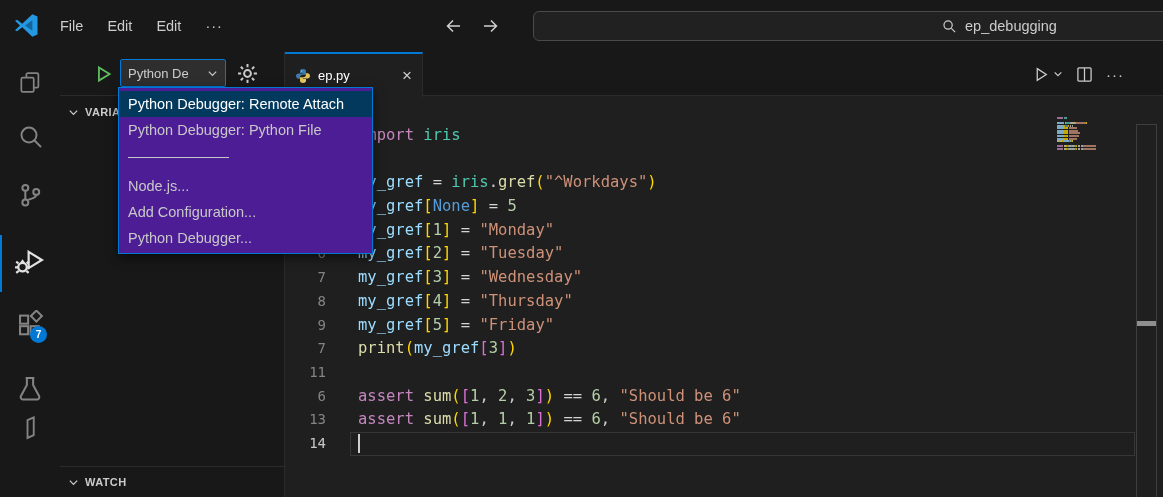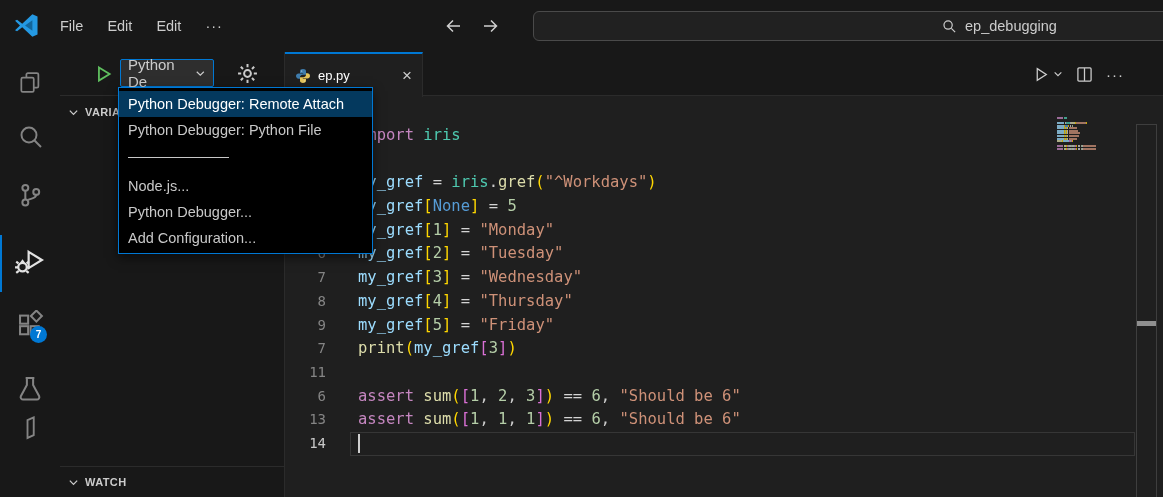--- a/index.html
+++ b/index.html
@@ -33,24 +33,24 @@
     position:absolute; left:30px; top:274px; width:17px; height:17px; border-radius:50%;
     background:#0078d4; color:#fff; font-size:10px; font-weight:bold;
     display:flex; align-items:center; justify-content:center;
   }
 
   
   .sidebar{ position:absolute; left:60px; top:52px; width:225px; height:445px; background:#181818; border-right:1px solid #2b2b2b; }
   .sidebar-toolbar{ position:absolute; left:0; top:0; width:100%; height:44px; border-bottom:1px solid #2b2b2b; }
   .debug-start{ position:absolute; left:35px; top:13px; cursor:pointer; }
   .config-select{
-    position:absolute; left:60px; top:7px; width:94px; height:28px;
+    position:absolute; left:60px; top:7px; width:106px; height:28px;
     background:#2e2e2e; border:1px solid #0078d4; border-radius:2px;
     display:flex; align-items:center; justify-content:space-between; padding:0 7px;
-    font-size:15px; color:#cccccc; cursor:pointer;
+    font-size:13px; color:#cccccc; cursor:pointer;
   }
   .gear-btn{ position:absolute; left:177px; top:11px; cursor:pointer; }
   .section-header{ position:absolute; left:0; width:100%; height:26px; display:flex; align-items:center; gap:6px; padding-left:8px; }
   .section-header .lbl{ font-size:11px; font-weight:bold; color:#cccccc; letter-spacing:.4px; }
   .sec-variables{ top:47px; }
   .sec-watch{ top:414px; border-top:1px solid #2b2b2b; height:31px; }
 
   
   .editor{ position:absolute; left:285px; top:52px; width:878px; height:445px; background:#1f1f1f; }
   .tabbar{ position:absolute; left:0; top:0; width:100%; height:44px; background:#181818; border-bottom:1px solid #2b2b2b; }
@@ -87,21 +87,21 @@
 
   .scroll-rect{
     position:absolute; left:851px; top:72px; bottom:0; width:21px;
     border-left:1px solid #3e3e3e; border-top:1px solid #3e3e3e; border-right:1px solid #3e3e3e;
   }
   .scroll-slider{ position:absolute; left:852px; top:269px; width:19px; height:5px; background:#8f8f8f; cursor:grab; }
 
   
   .config-dropdown{
     position:absolute; left:118px; top:87px; width:255px; z-index:50;
-    background:#000000; border:1px solid #0078d4; box-shadow:0 4px 10px rgba(0,0,0,.55);
+    background:#4c1d95; border:1px solid #0078d4; box-shadow:0 4px 10px rgba(0,0,0,.55);
     padding:3px 0 2px 0;
   }
   .dd-item{ height:26px; display:flex; align-items:center; padding-left:9px; font-size:14.5px; color:#c8c8c8; cursor:pointer; white-space:nowrap; }
   .dd-item.selected{ background:#04395e; color:#ffffff; }
   .dd-sep{ height:30px; position:relative; }
   .dd-sep::after{ content:""; position:absolute; left:9px; top:14px; width:101px; border-top:1.5px solid #c8c8c8; }
 </style>
 </head>
 <body>
 
@@ -456,17 +456,17 @@
 
     <div class="scroll-rect"></div>
     <div class="scroll-slider"></div>
   </div>
 
   <div class="config-dropdown">
       <div class="dd-item selected">Python Debugger: Remote Attach</div>
       <div class="dd-item">Python Debugger: Python File</div>
       <div class="dd-sep"></div>
       <div class="dd-item">Node.js...</div>
+      <div class="dd-item">Add Configuration...</div>
       <div class="dd-item">Python Debugger...</div>
-      <div class="dd-item">Add Configuration...</div>
     </div>
 
 </div>
 
 </body></html>

